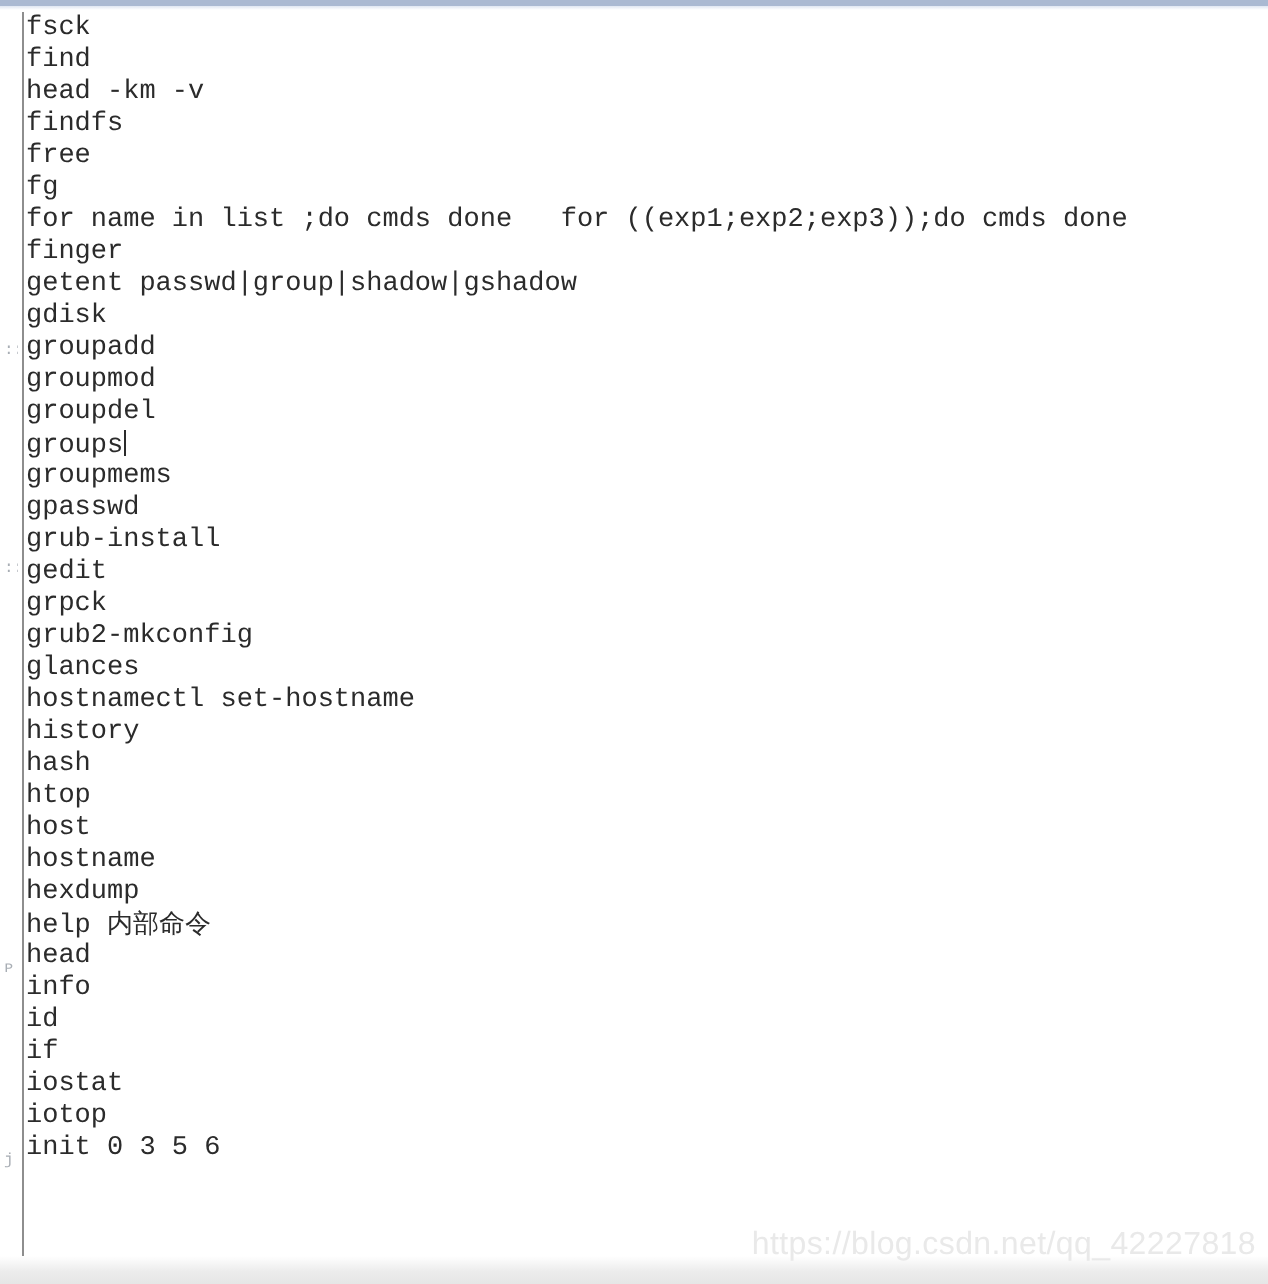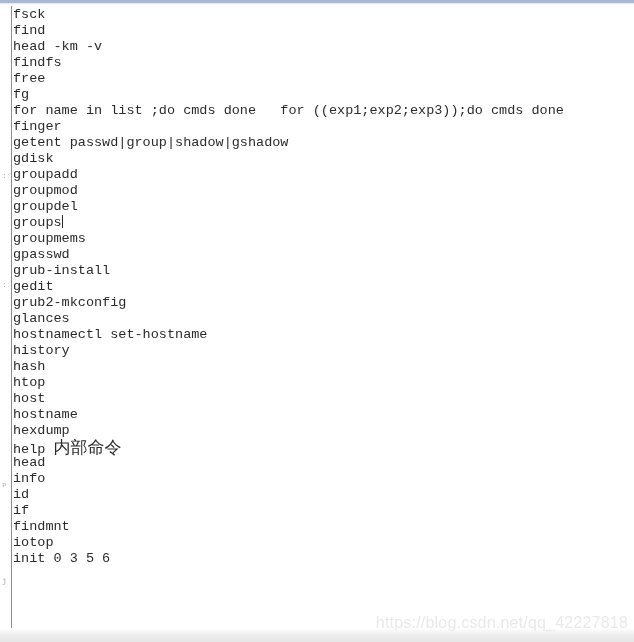--- a/index.html
+++ b/index.html
@@ -78,21 +78,21 @@
     line-height: 16px;
     font-size: 13.5px;
     color: #2b2b2b;
     white-space: pre;
     letter-spacing: 0px;
     font-family: "Liberation Mono", "DejaVu Sans Mono", monospace;
   }
 
   .code-line .cjk {
     font-family: "DejaVu Sans", "Liberation Sans", sans-serif;
-    font-size: 17px;
+    font-size: 13px;
   }
 
   
   .caret {
     display: inline-block;
     width: 1px;
     height: 13px;
     background: #2b2b2b;
     vertical-align: -2px;
     margin-left: 0px;
@@ -150,35 +150,36 @@
       <div class="code-line"><span>getent passwd|group|shadow|gshadow</span></div>
       <div class="code-line"><span>gdisk</span></div>
       <div class="code-line"><span>groupadd</span></div>
       <div class="code-line"><span>groupmod</span></div>
       <div class="code-line"><span>groupdel</span></div>
       <div class="code-line"><span>groups</span><span class="caret"></span></div>
       <div class="code-line"><span>groupmems</span></div>
       <div class="code-line"><span>gpasswd</span></div>
       <div class="code-line"><span>grub-install</span></div>
       <div class="code-line"><span>gedit</span></div>
+      <div class="code-line"><span>grpck</span></div>
       <div class="code-line"><span>grub2-mkconfig</span></div>
       <div class="code-line"><span>glances</span></div>
       <div class="code-line"><span>hostnamectl set-hostname</span></div>
       <div class="code-line"><span>history</span></div>
       <div class="code-line"><span>hash</span></div>
       <div class="code-line"><span>htop</span></div>
       <div class="code-line"><span>host</span></div>
       <div class="code-line"><span>hostname</span></div>
       <div class="code-line"><span>hexdump</span></div>
       <div class="code-line"><span>help </span><span class="cjk">内部命令</span></div>
       <div class="code-line"><span>head</span></div>
       <div class="code-line"><span>info</span></div>
       <div class="code-line"><span>id</span></div>
       <div class="code-line"><span>if</span></div>
-      <div class="code-line"><span>findmnt</span></div>
+      <div class="code-line"><span>iostat</span></div>
       <div class="code-line"><span>iotop</span></div>
       <div class="code-line"><span>init 0 3 5 6</span></div>
     </div>
 
   <div id="bottom-band"></div>
 
   <div id="watermark">https://blog.csdn.net/qq_42227818</div>
 
 </div>
 

